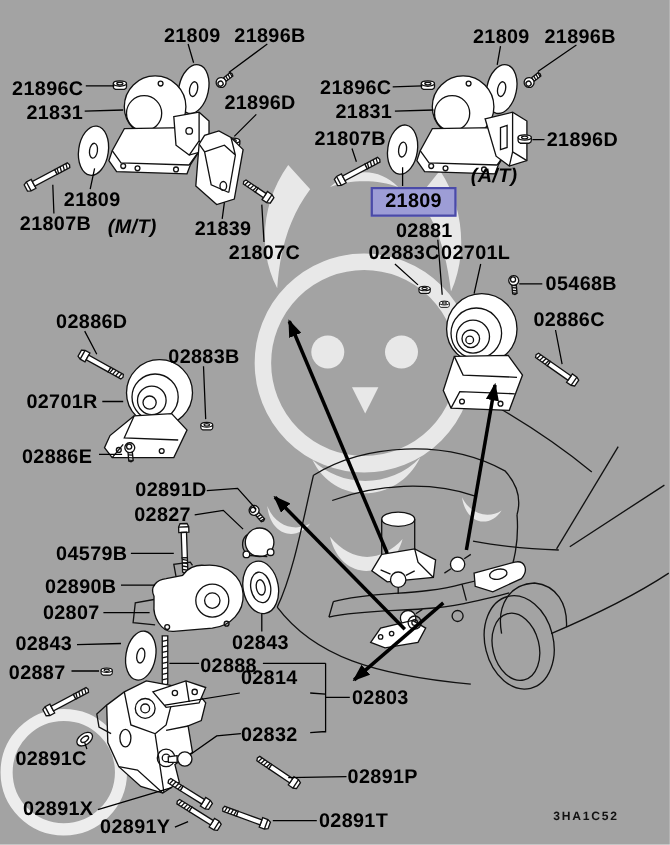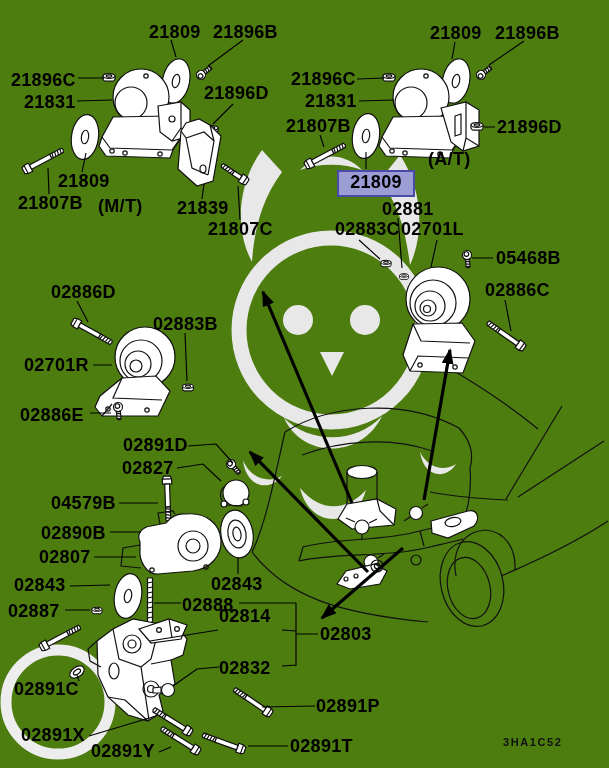--- a/index.html
+++ b/index.html
@@ -1,21 +1,21 @@
 <!DOCTYPE html>
 <html><head>
 <meta charset="utf-8">
 <style>
   html,body{margin:0;padding:0;background:#fff;}
-  #stage{position:relative;width:609px;height:768px;background:#4d7c0f;overflow:hidden;
+  #stage{position:relative;width:609px;height:768px;background:#a3a3a3;overflow:hidden;
          font-family:"Liberation Sans",sans-serif;}
   #art{position:absolute;left:0;top:0;}
   .lbl{position:absolute;font:bold 18px/1.1 "Liberation Sans",sans-serif;
        color:#000;letter-spacing:.3px;white-space:nowrap;cursor:pointer;}
-  .cap{cursor:default;}
+  .cap{cursor:default;font-style:italic;}
   .hl{text-align:center;width:74px;padding:1px 0 2px 0;
       background:#9d9dd6;border:2px solid #4a4aa8;}
   .code{position:absolute;font:bold 11px/1 "Liberation Sans",sans-serif;
         letter-spacing:1.6px;color:#111;cursor:default;}
   svg .nf{fill:none;stroke:#111;stroke-width:1.2;}
   svg .pt{fill:#fff;stroke:#111;stroke-width:1.2;}
   svg .ldr{fill:none;stroke:#000;stroke-width:1.15;}
   svg .arr{stroke:#000;stroke-width:3.2;}
   svg .wm{fill:#e8e8e8;stroke:none;}
 </style>
@@ -283,21 +283,21 @@
 
 <div class="lbl" style="left:430px;top:24px">21809</div>
 <div class="lbl" style="left:495px;top:24px">21896B</div>
 <div class="lbl" style="left:291px;top:70px">21896C</div>
 <div class="lbl" style="left:305px;top:92px">21831</div>
 <div class="lbl" style="left:286px;top:117px">21807B</div>
 <div class="lbl" style="left:497px;top:118px">21896D</div>
 <div class="lbl cap" style="left:428px;top:150px">(A/T)</div>
 <div class="lbl hl" style="left: 337px; top: 170px; background: rgb(157, 157, 214); border-color: rgb(74, 74, 168);">21809</div>
 
-<div class="lbl" style="left:382px;top:200px">02881</div>
+<div class="lbl" style="left:360px;top:200px">02881</div>
 <div class="lbl" style="left:335px;top:220px">02883C</div>
 <div class="lbl" style="left:401px;top:220px">02701L</div>
 <div class="lbl" style="left:496px;top:249px">05468B</div>
 <div class="lbl" style="left:485px;top:281px">02886C</div>
 <div class="lbl" style="left:51px;top:283px">02886D</div>
 <div class="lbl" style="left:153px;top:315px">02883B</div>
 <div class="lbl" style="left:24px;top:356px">02701R</div>
 <div class="lbl" style="left:20px;top:406px">02886E</div>
 
 <div class="lbl" style="left:123px;top:436px">02891D</div>

